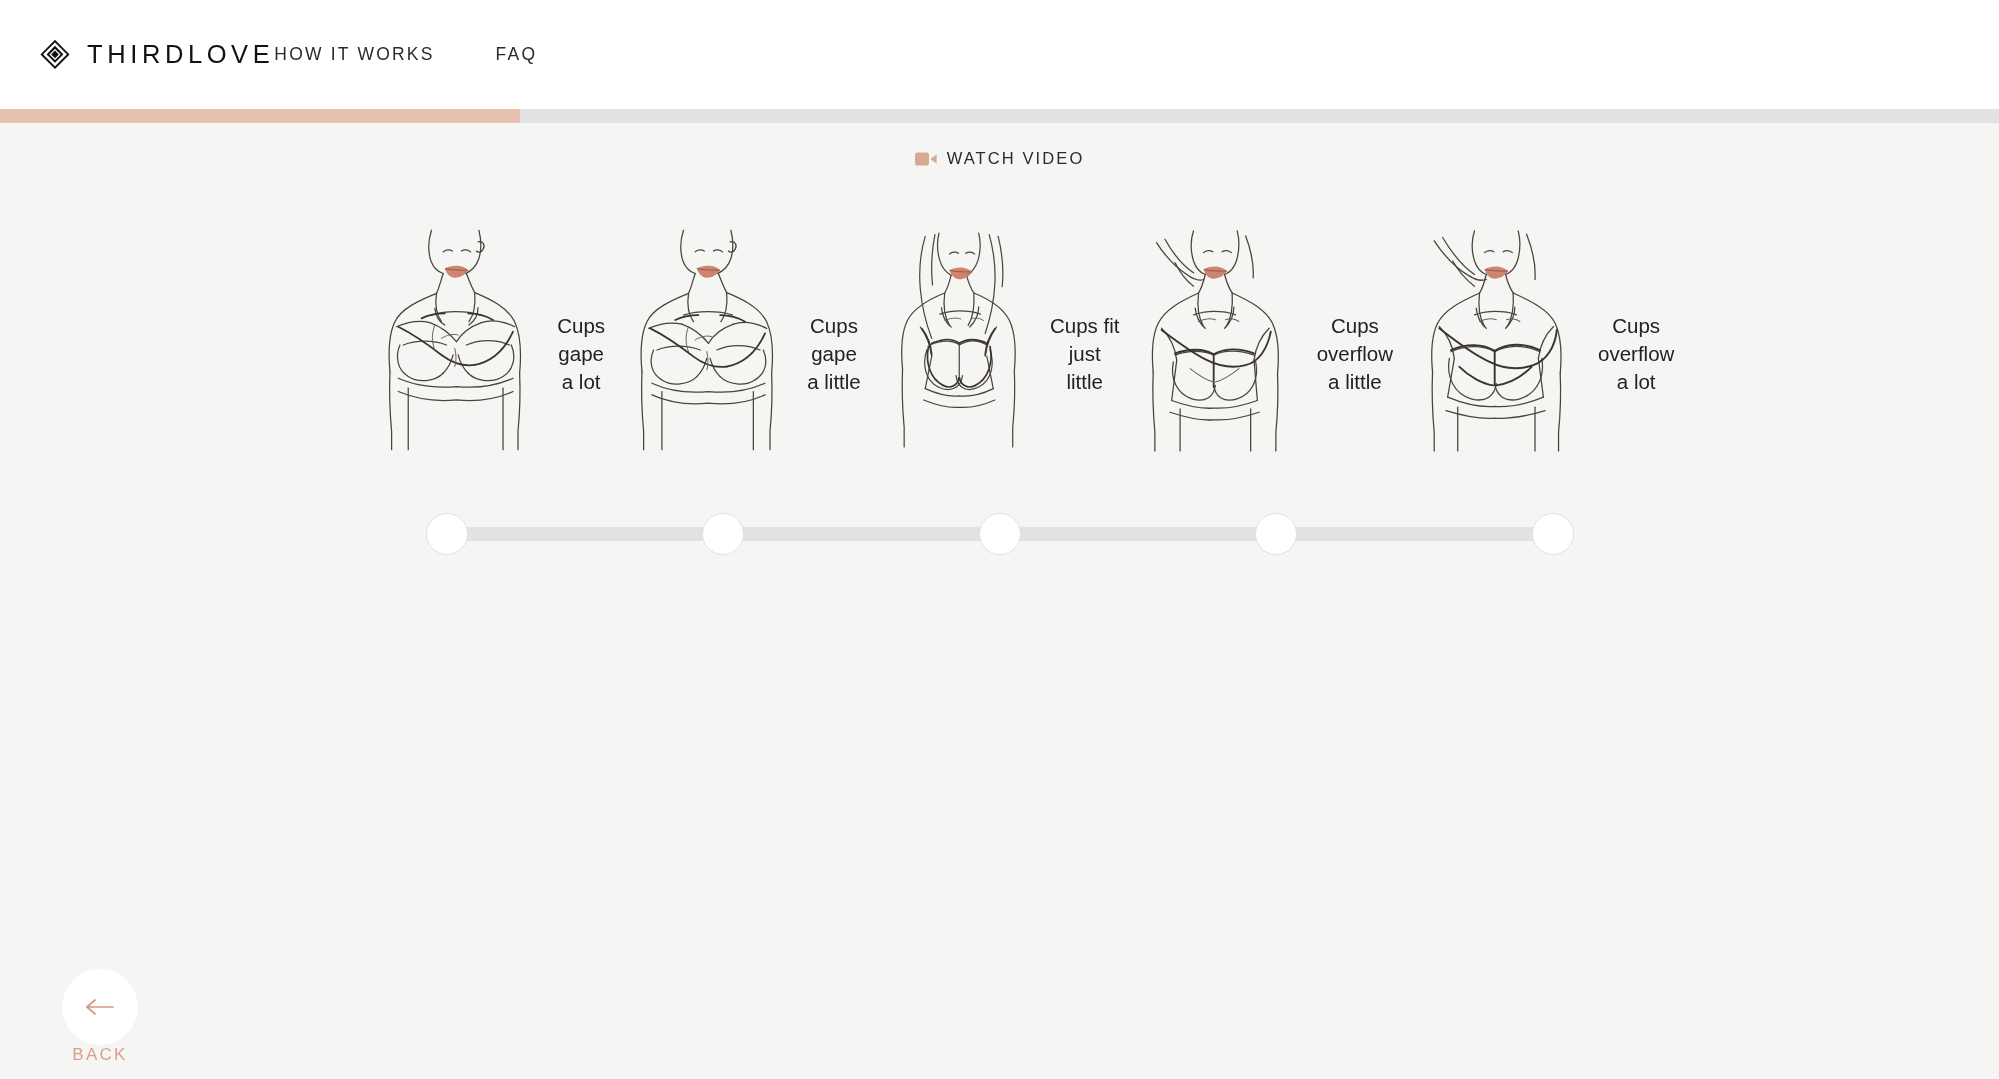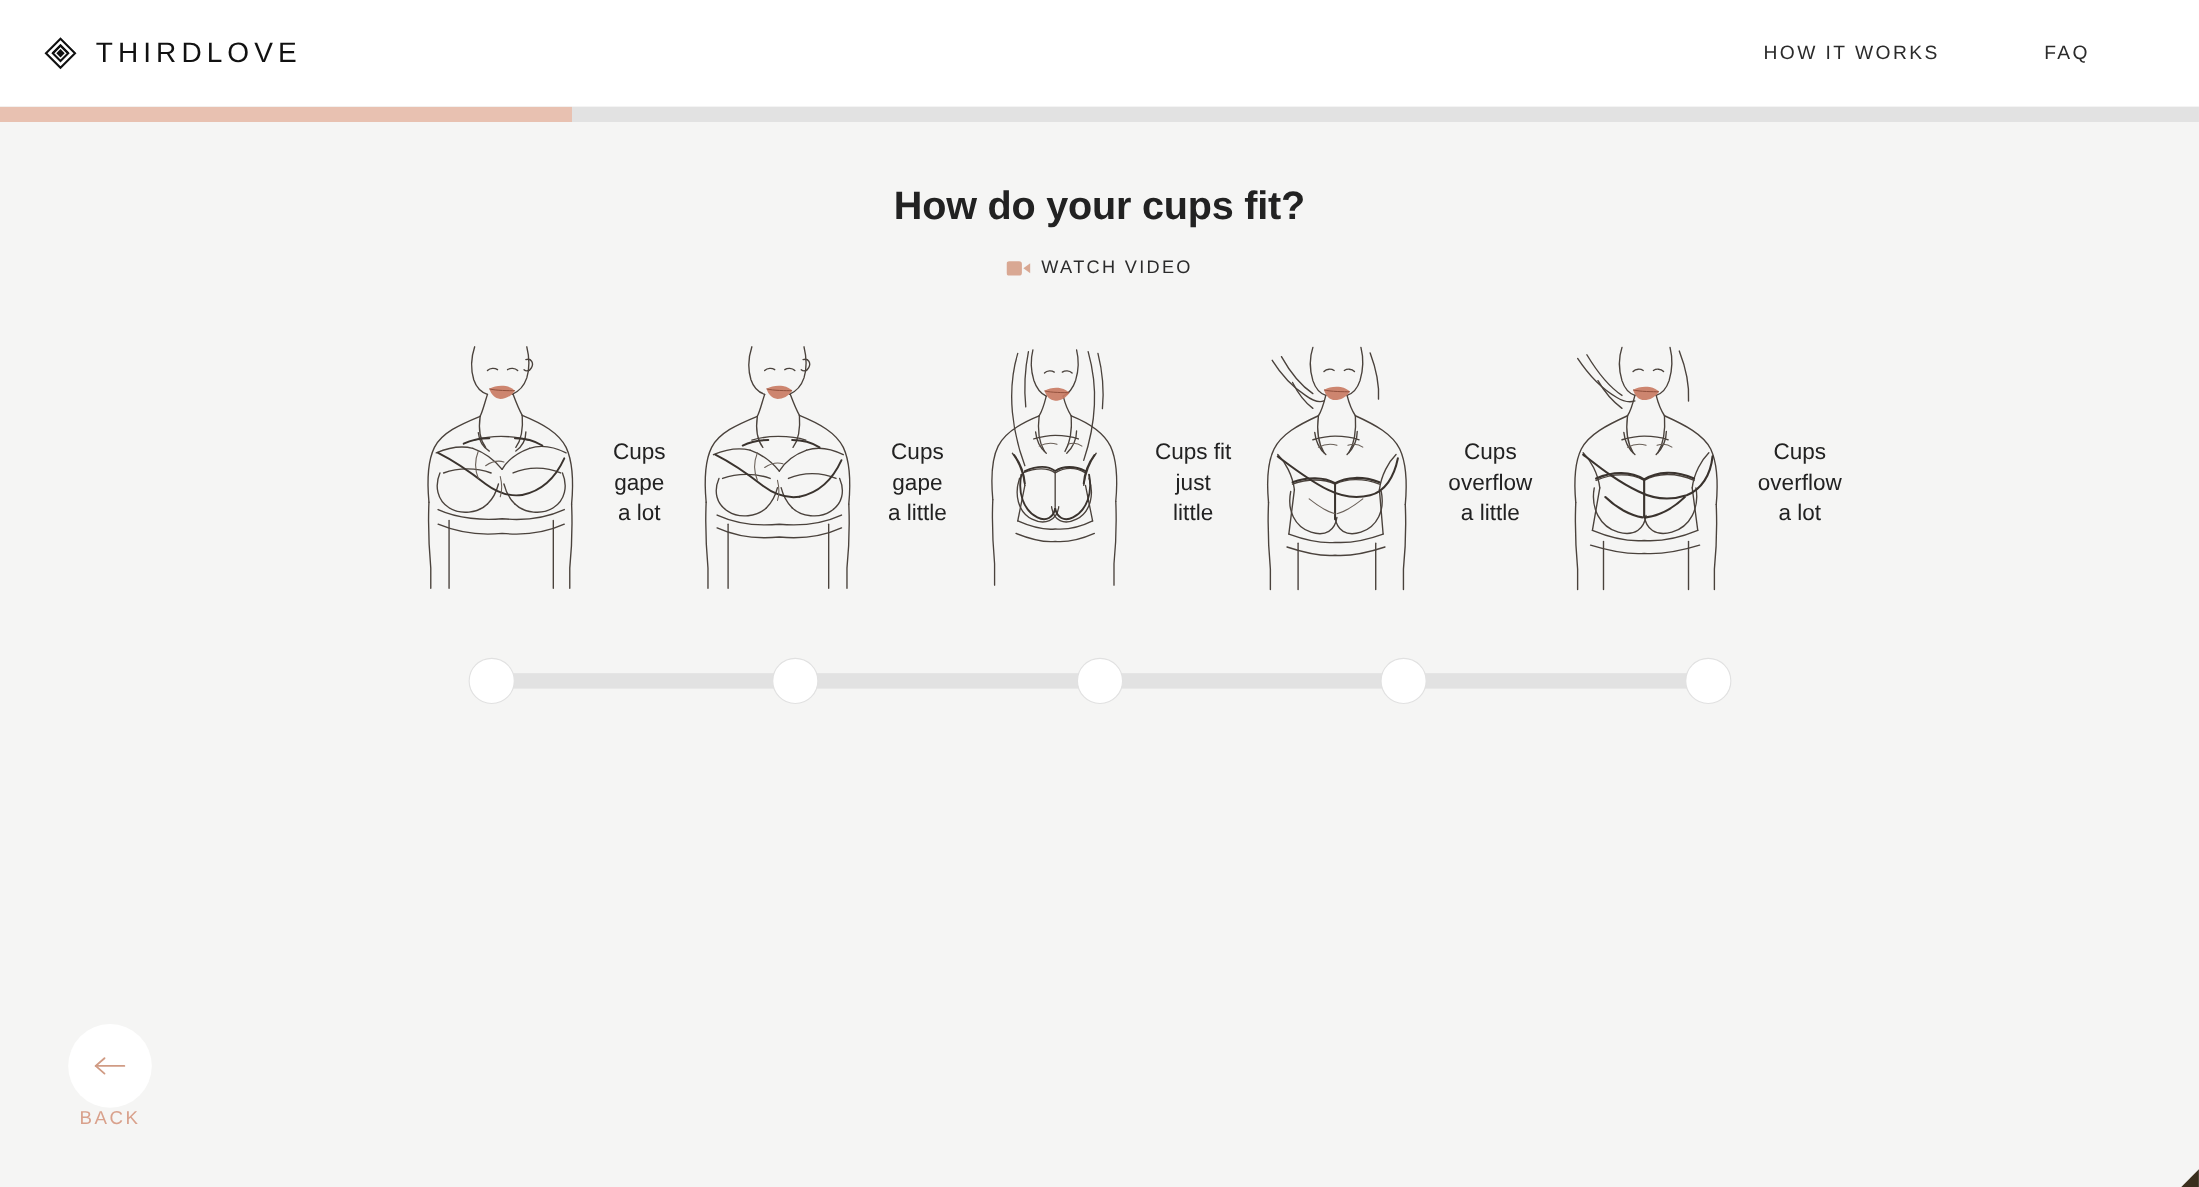--- a/index.html
+++ b/index.html
@@ -11,25 +11,24 @@
   }
   body {
     font-family: "Liberation Sans", sans-serif;
     background: #f5f5f4;
     color: #222;
     -webkit-font-smoothing: antialiased;
   }
 
   
   .header {
-    height: 97px;
+    height: 109px;
     background: #ffffff;
     display: flex;
     align-items: center;
-    justify-content: space-between;
     padding: 0 44px 0 38px;
     position: relative;
   }
   .brand {
     display: flex;
     align-items: center;
     gap: 15px;
     cursor: pointer;
   }
   .brand-mark { width: 34px; height: 34px; display: block; flex: none; }
@@ -37,21 +36,21 @@
     font-size: 25.5px;
     letter-spacing: 4.6px;
     font-weight: 400;
     color: #111;
     line-height: 1;
     white-space: nowrap;
   }
   .nav {
     display: flex;
     align-items: center;
-    gap: 95px;
+    gap: 61px;
     padding-right: 55px;
   }
   .nav-link {
     font-size: 17.5px;
     letter-spacing: 2.2px;
     color: #2b2b2b;
     text-decoration: none;
     white-space: nowrap;
     cursor: pointer;
   }
@@ -214,21 +213,20 @@
     <a class="nav-link" href="#">FAQ</a>
   </nav>
 </div>
 
 <div class="progress-track">
   <div class="progress-fill" id="progressFill" style="width: 26%; background: rgb(232, 193, 177);"></div>
 </div>
 
 <div class="main">
 
-  <h1 class="title">How do your cups fit?</h1>
 
   <div class="watch-video">
     <svg class="video-icon" viewBox="0 0 22 16">
       <rect x="0" y="1.5" width="14" height="13" rx="2.6" fill="#d9a893"></rect>
       <path d="M15.3 7.9 L21.6 3.4 V12.5 Z" fill="#d9a893"></path>
     </svg>
     <span class="watch-video-label">WATCH VIDEO</span>
   </div>
 
   <div class="options" id="options">

